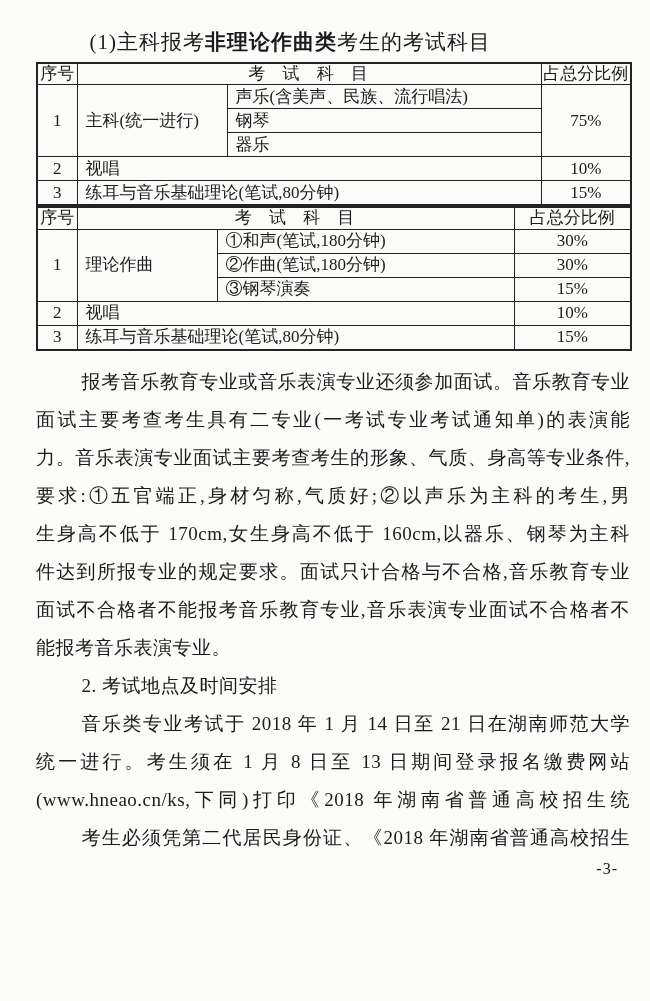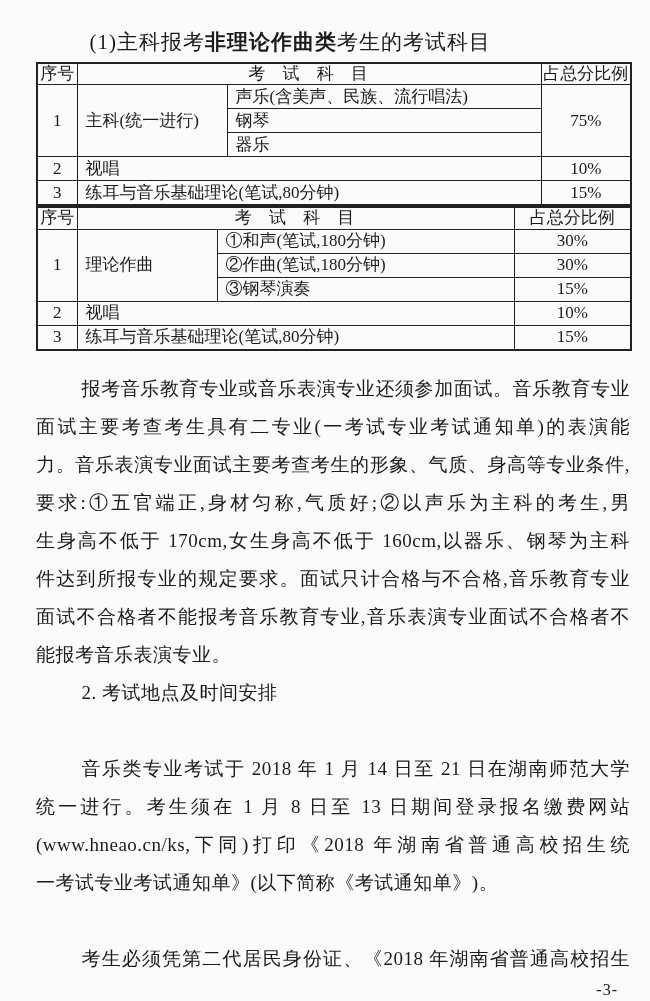--- a/index.html
+++ b/index.html
@@ -22,30 +22,30 @@
     border:1px solid #222;font-size:17px;line-height:1.2;padding:0;
     text-align:center;vertical-align:middle;height:23px;
     overflow:hidden;white-space:nowrap;
   }
   table.exam tr.hdr td{height:20px;}
   table.exam td.left{text-align:left;padding-left:8px;}
   .th-subject{letter-spacing:2px;word-spacing:9px;}
   .th-ratio{font-size:17px;}
 
   
-  .para{width:594px;margin-top:38px;}
+  .para{width:594px;}
   .line{
     font-size:19px;line-height:38px;letter-spacing:.5px;
     text-align:justify;text-align-last:justify;
     white-space:nowrap;overflow:visible;
   }
   .line.end{text-align-last:left;}
   .line.indent{text-indent:2.4em;}
   .heading{font-size:19px;line-height:38px;letter-spacing:.5px;text-indent:2.4em;}
-  .p1{margin-top:19px;}
+  .p1{margin-top:12px;}
   .pagenum{font-size:16px;line-height:24px;text-align:right;padding-right:4px;letter-spacing:1px;}
 </style>
 </head>
 <body>
 
 <div class="page">
 
   <div class="doc-title first"><span>(1)主科报考</span><span class="bold">非理论作曲类</span><span>考生的考试科目</span></div>
 
   <table class="exam">
@@ -137,21 +137,20 @@
     <div class="line">面试不合格者不能报考音乐教育专业,音乐表演专业面试不合格者不</div>
     <div class="line end">能报考音乐表演专业。</div>
   </div>
 
   <div class="heading">2. 考试地点及时间安排</div>
 
   <div class="para">
     <div class="line indent">音乐类专业考试于 2018 年 1 月 14 日至 21 日在湖南师范大学</div>
     <div class="line">统一进行。考生须在 1 月 8 日至 13 日期间登录报名缴费网站</div>
     <div class="line">(www.hneao.cn/ks,下同)打印《2018 年湖南省普通高校招生统</div>
-    <div class="line end">一考试专业考试通知单》(以下简称《考试通知单》)。</div>
   </div>
 
   <div class="para">
     <div class="line indent">考生必须凭第二代居民身份证、《2018 年湖南省普通高校招生</div>
   </div>
 
   <div class="pagenum">-3-</div>
 
 </div>
 

